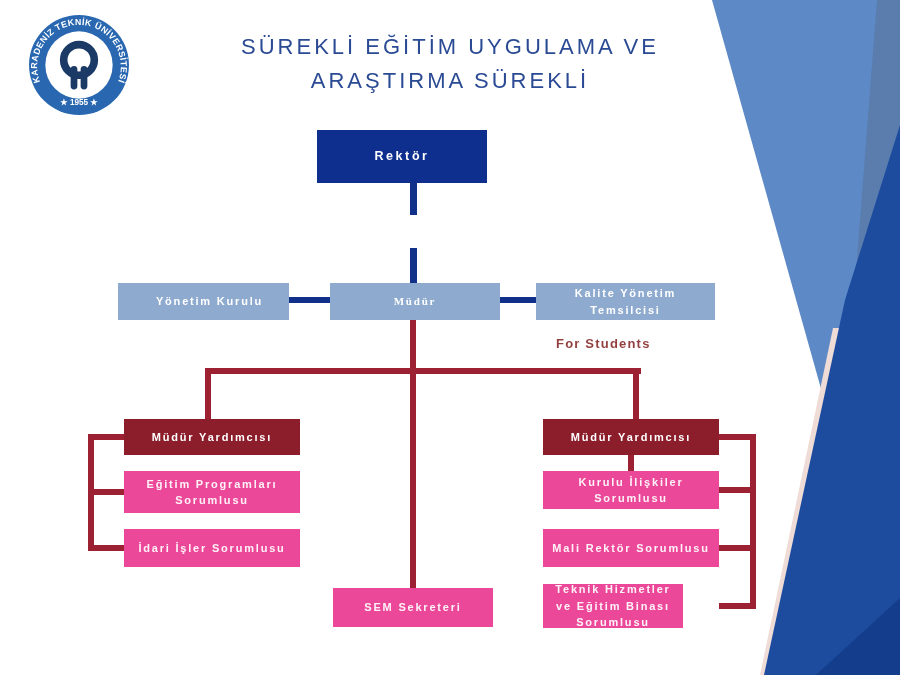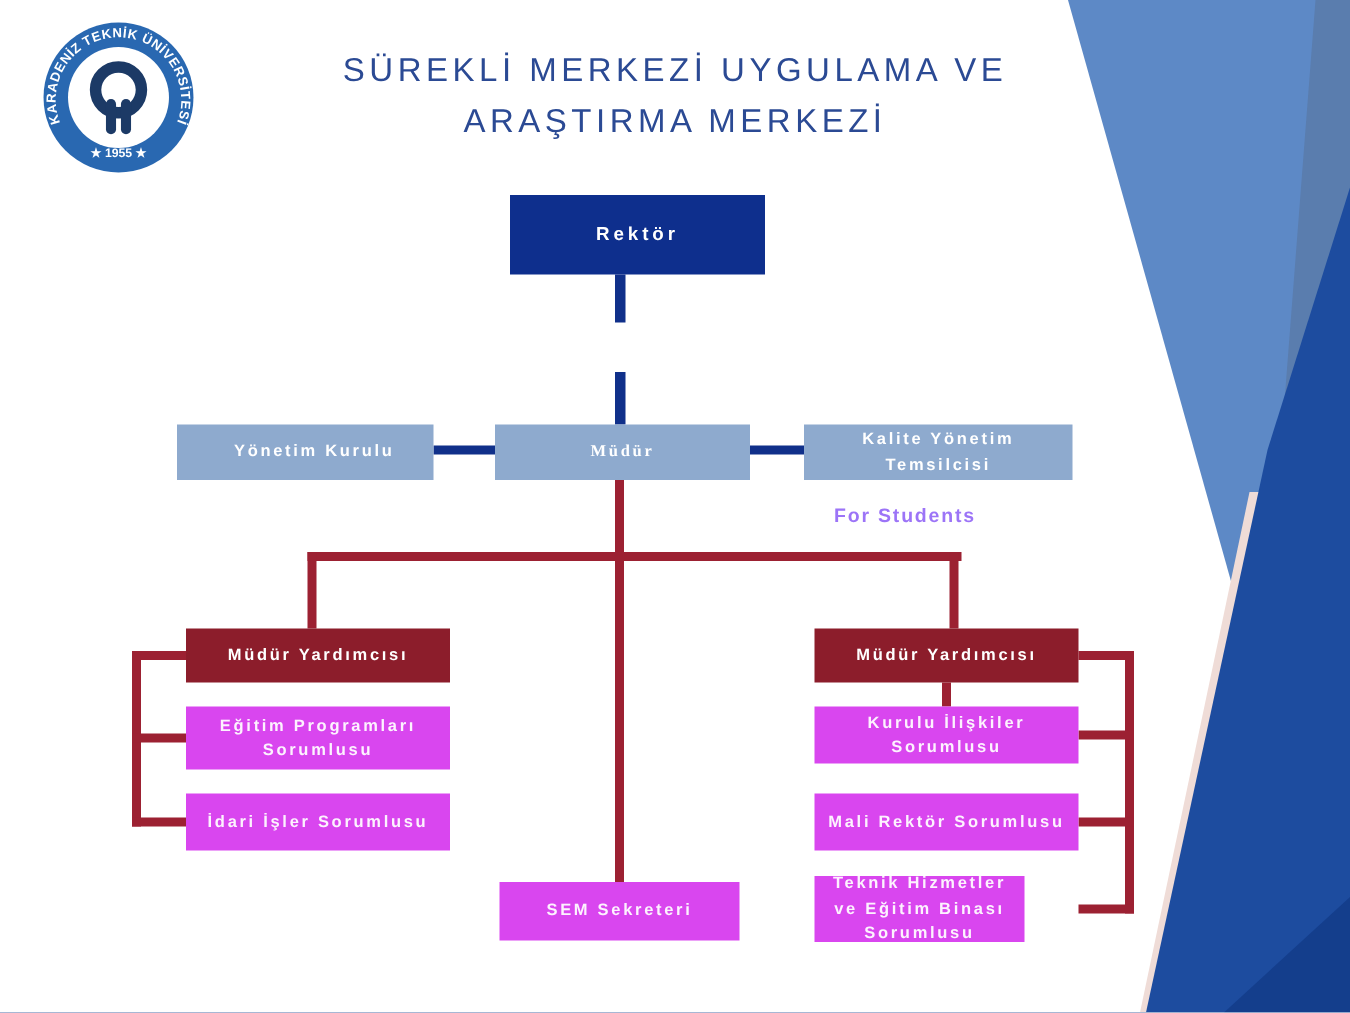--- a/index.html
+++ b/index.html
@@ -25,31 +25,31 @@
 
   
   .node {
     position:absolute; display:flex; align-items:center; justify-content:center;
     text-align:center; color:#ffffff; font-weight:bold; font-size:11px;
     letter-spacing:1.8px; line-height:1.5; padding:2px 8px;
   }
   .blue-dark  { background:#0E2F8D; font-size:12.5px; letter-spacing:2.6px; }
   .blue-light { background:#8EAACE; }
   .red-dark   { background:#8C1D2B; }
-  .pink       { background:#d946ef; color:rgba(255,255,255,0.93); }
+  .pink       { background:#ec4899; color:rgba(255,255,255,0.93); }
 
   
   .line { position:absolute; }
   .blue-line { background:#10308A; }
   .red-line  { background:#9C2132; }
 
   
   .watermark {
     position:absolute; left:556px; top:336px; width:130px;
-    color:#8b5cf6; font-size:13px; font-weight:bold; letter-spacing:1.2px;
+    color:#7f1d1d; font-size:13px; font-weight:bold; letter-spacing:1.2px;
     opacity:0.85;
   }
 </style>
 </head>
 <body>
 
 <div class="page">
 
   <div class="wedge wedge-light"></div>
   <div class="wedge wedge-muted"></div>
@@ -65,21 +65,21 @@
     </defs>
     <text font-family="Liberation Sans, sans-serif" font-size="8.6" font-weight="bold" fill="#ffffff" letter-spacing="0.4">
       <textPath href="#arcTop" startOffset="50%" text-anchor="middle">KARADENİZ TEKNİK ÜNİVERSİTESİ</textPath>
     </text>
     <text x="50" y="89" text-anchor="middle" font-family="Liberation Sans, sans-serif" font-size="8" font-weight="bold" fill="#ffffff">★ 1955 ★</text>
     <circle cx="50" cy="45" r="15" fill="none" stroke="#1C3A66" stroke-width="7.5"></circle>
     <rect x="41.8" y="51" width="6.6" height="23" rx="3.3" fill="#1C3A66"></rect>
     <rect x="51.6" y="51" width="6.6" height="23" rx="3.3" fill="#1C3A66"></rect>
   </svg>
 
-  <h1 class="title">SÜREKLİ MERKEZİ UYGULAMA VE ARAŞTIRMA MERKEZİ</h1>
+  <h1 class="title">SÜREKLİ EĞİTİM UYGULAMA VE ARAŞTIRMA SÜREKLİ</h1>
 
   <div class="watermark">For Students</div>
 
   <div class="line blue-line" style="left:410px; top:183px; width:7px; height:32px;"></div>
   <div class="line blue-line" style="left:410px; top:248px; width:7px; height:35px;"></div>
   <div class="line blue-line" style="left:289px; top:297px; width:41px; height:6px;"></div>
   <div class="line blue-line" style="left:500px; top:297px; width:36px; height:6px;"></div>
 
   <div class="line red-line" style="left:410px; top:320px; width:6px; height:268px;"></div>
   <div class="line red-line" style="left:205px; top:368px; width:436px; height:6px;"></div>
@@ -91,21 +91,21 @@
   <div class="line red-line" style="left:88px; top:434px; width:36px; height:6px;"></div>
   <div class="line red-line" style="left:88px; top:489px; width:36px; height:6px;"></div>
   <div class="line red-line" style="left:88px; top:545px; width:36px; height:6px;"></div>
 
   <div class="line red-line" style="left:750px; top:434px; width:6px; height:175px;"></div>
   <div class="line red-line" style="left:719px; top:434px; width:37px; height:6px;"></div>
   <div class="line red-line" style="left:719px; top:487px; width:37px; height:6px;"></div>
   <div class="line red-line" style="left:719px; top:545px; width:37px; height:6px;"></div>
   <div class="line red-line" style="left:719px; top:603px; width:37px; height:6px;"></div>
 
-  <div class="node blue-dark" style="left:340px; top:130px; width:170px; height:53px;">Rektör</div>
+  <div class="node blue-dark" style="left:317px; top:130px; width:170px; height:53px;">Rektör</div>
   <div class="node blue-light" style="left:118px; top:283px; width:171px; height:37px;padding-left:20px;">Yönetim Kurulu</div>
   <div class="node blue-light" style="left:330px; top:283px; width:170px; height:37px;font-family:Liberation Serif, serif;">Müdür</div>
   <div class="node blue-light" style="left:536px; top:283px; width:179px; height:37px;">Kalite Yönetim Temsilcisi</div>
 
   <div class="node red-dark" style="left:124px; top:419px; width:176px; height:36px;">Müdür Yardımcısı</div>
   <div class="node pink" style="left:124px; top:471px; width:176px; height:42px;">Eğitim Programları Sorumlusu</div>
   <div class="node pink" style="left:124px; top:529px; width:176px; height:38px;">İdari İşler Sorumlusu</div>
 
   <div class="node red-dark" style="left:543px; top:419px; width:176px; height:36px;">Müdür Yardımcısı</div>
   <div class="node pink" style="left:543px; top:471px; width:176px; height:38px;">Kurulu İlişkiler Sorumlusu</div>

